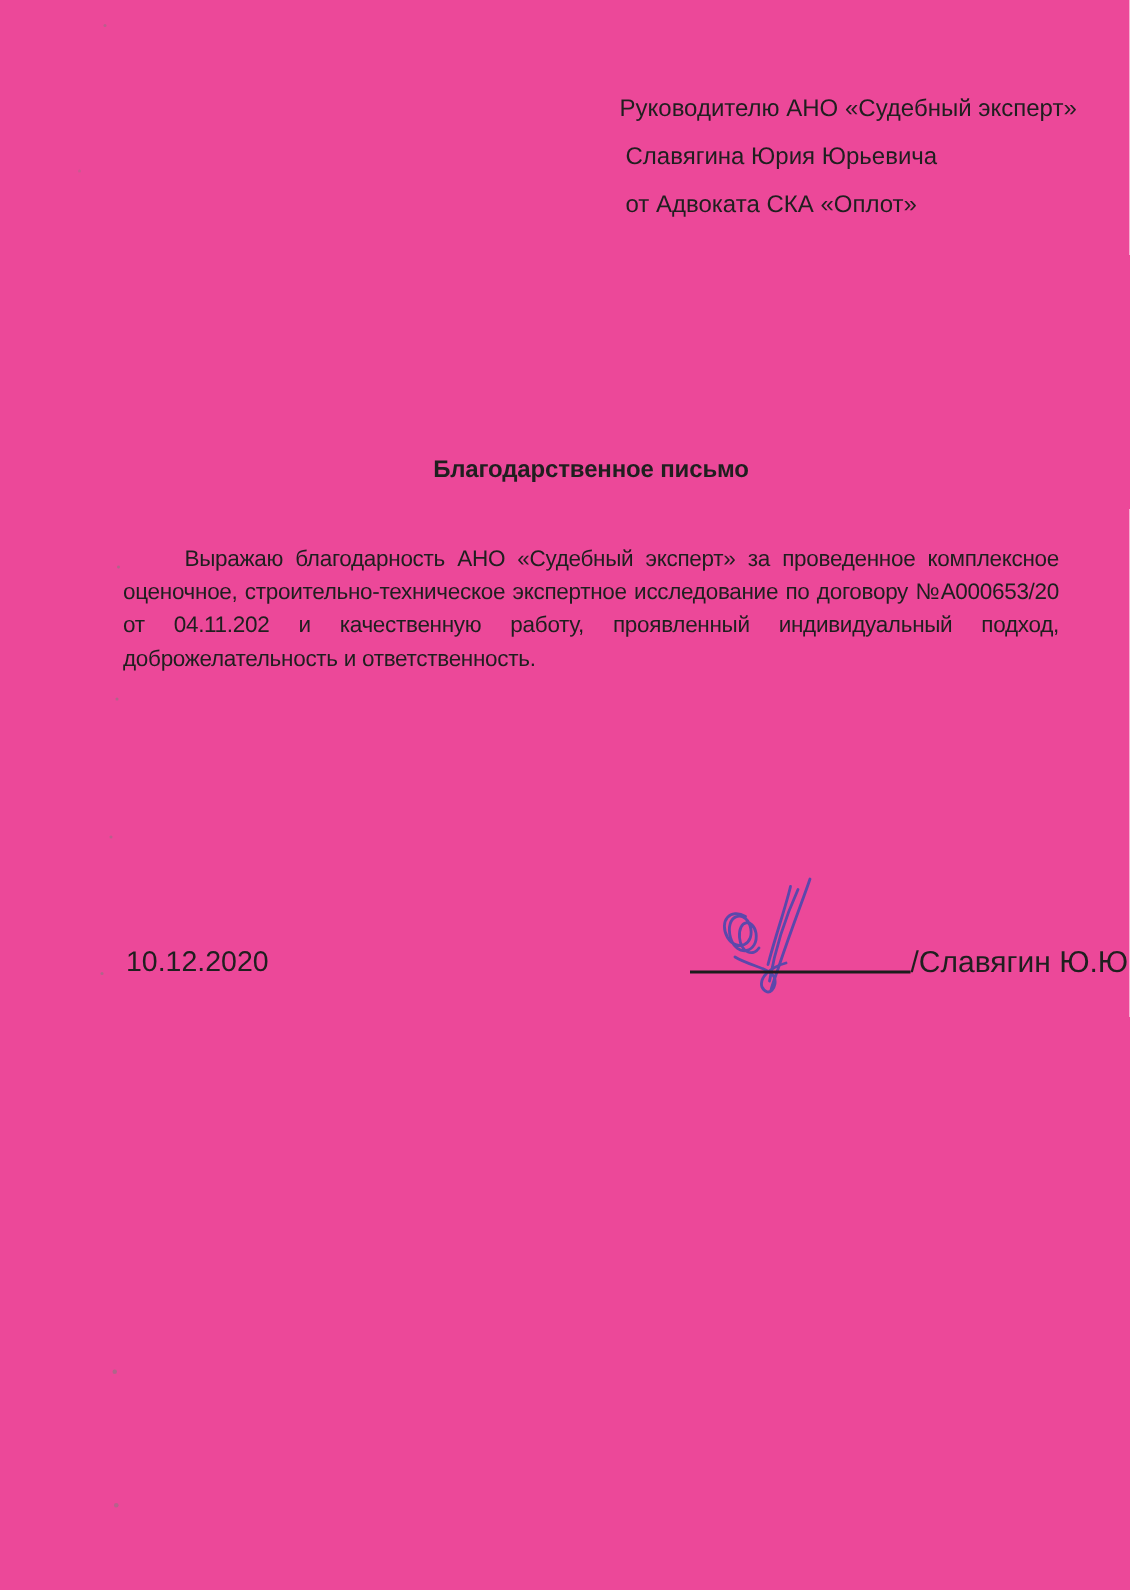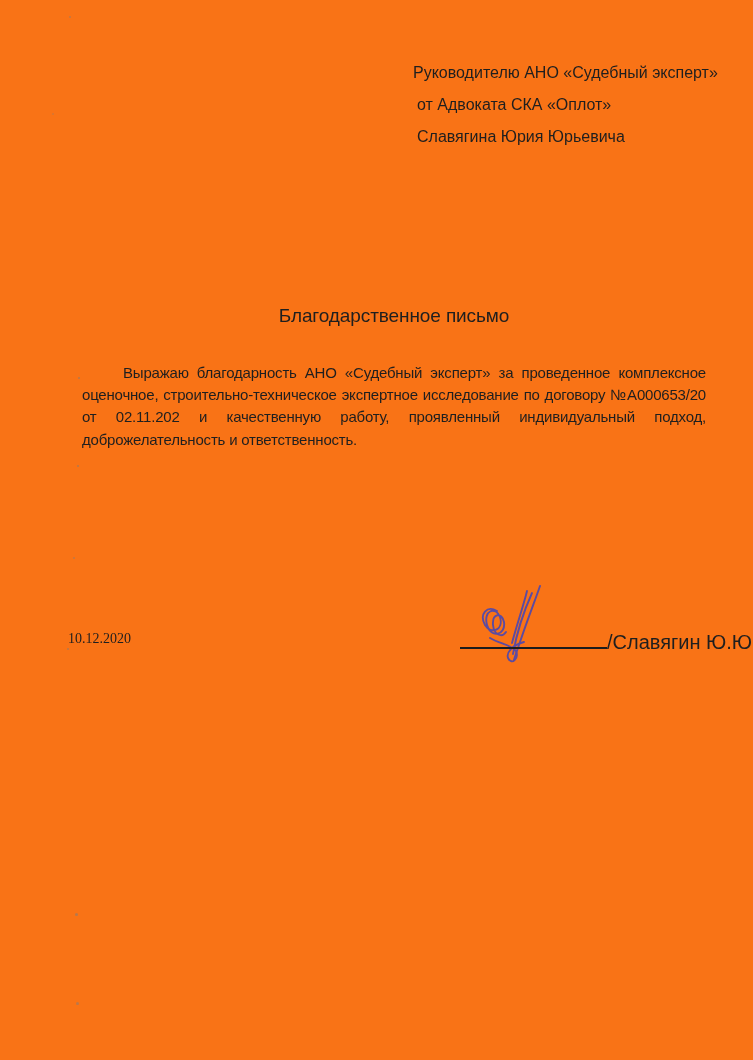--- a/index.html
+++ b/index.html
@@ -1,35 +1,35 @@
 <!DOCTYPE html>
 <html><head>
 <meta charset="utf-8">
 <style>
   html, body { margin:0; padding:0; background:#ffffff; }
   .page {
-    position:relative; width:753px; height:1060px; background:#f97316;
+    position:relative; width:753px; height:1060px; background:#ec4899;
     font-family:"Liberation Sans", sans-serif; color:#1f1f1f; overflow:hidden;
   }
   .header {
     position:absolute; left:413px; top:57px;
     font-size:16px; line-height:32px; white-space:nowrap;
   }
   .header .hline:nth-child(n+2){ padding-left:4px; }
   .title {
     position:absolute; left:82px; top:305px; width:624px;
-    text-align:center; font-size:19px; letter-spacing:-0.1px;
+    text-align:center; font-size:16px; letter-spacing:-0.1px;font-weight:bold;
   }
   .body-text {
     position:absolute; left:82px; top:362px; width:624px;
     font-size:15px; line-height:22.2px; letter-spacing:-0.2px;
     text-align:justify; text-align-last:left;
   }
   .body-text p { margin:0 0 2.5px 0; text-indent:41px; }
-  .date { position:absolute; left:68px; top:631px; font-size:14px;font-family:Liberation Serif, serif; }
+  .date { position:absolute; left:84px; top:631px; font-size:19px; }
   .sig-rule {
     position:absolute; left:460px; top:647px; width:147px; height:0;
     border-top:2px solid #1c1c1c;
   }
   .sig-name { position:absolute; left:607px; top:631px; font-size:20px; white-space:nowrap; }
   .sig-svg { position:absolute; left:466px; top:582px; }
   .speck { position:absolute; background:#7d7d7d; border-radius:50%; }
   .s1 { left:69px;  top:16px;   width:2px; height:2px; opacity:.45; }
   .s2 { left:52px;  top:113px;  width:2px; height:2px; opacity:.3; }
   .s3 { left:78px;  top:377px;  width:2px; height:2px; opacity:.55; }
@@ -39,28 +39,28 @@
   .s7 { left:75px;  top:913px;  width:3px; height:3px; opacity:.55; }
   .s8 { left:76px;  top:1002px; width:3px; height:3px; opacity:.5; }
 </style>
 </head>
 <body>
 
 <div class="page">
 
   <div class="header">
     <div class="hline">Руководителю АНО «Судебный эксперт»</div>
+    <div class="hline">Славягина Юрия Юрьевича</div>
     <div class="hline">от Адвоката СКА «Оплот»</div>
-    <div class="hline">Славягина Юрия Юрьевича</div>
   </div>
 
   <div class="title">Благодарственное письмо</div>
 
   <div class="body-text">
-    <p>Выражаю благодарность АНО «Судебный эксперт» за проведенное комплексное оценочное, строительно-техническое экспертное исследование по договору №А000653/20 от 02.11.202 и качественную работу, проявленный индивидуальный подход, доброжелательность и ответственность.</p>
+    <p>Выражаю благодарность АНО «Судебный эксперт» за проведенное комплексное оценочное, строительно-техническое экспертное исследование по договору №А000653/20 от 04.11.202 и качественную работу, проявленный индивидуальный подход, доброжелательность и ответственность.</p>
   </div>
 
   <div class="date">10.12.2020</div>
 
   <svg class="sig-svg" width="97" height="88" viewBox="0 0 97 88">
     <g fill="none" stroke-width="1.9" stroke-linecap="round" stroke-linejoin="round" opacity="0.92" stroke="#4f48ad">
       <path d="M74,4 C70,16 62,36 53,63 C51,69 49,74 48,78"></path>
       <path d="M61,9 C58,22 51,42 46,61"></path>
       <path d="M31,29 C21,23 13,32 19,43 C25,53 38,48 34,35 C30,24 17,28 21,43 C25,57 40,53 38,40 C36,30 26,31 27,43 C28,53 36,56 40,50"></path>
       <path d="M24,56 C34,62 46,63 50,69 C53,76 46,84 42,76 C40,70 47,63 58,60"></path>

